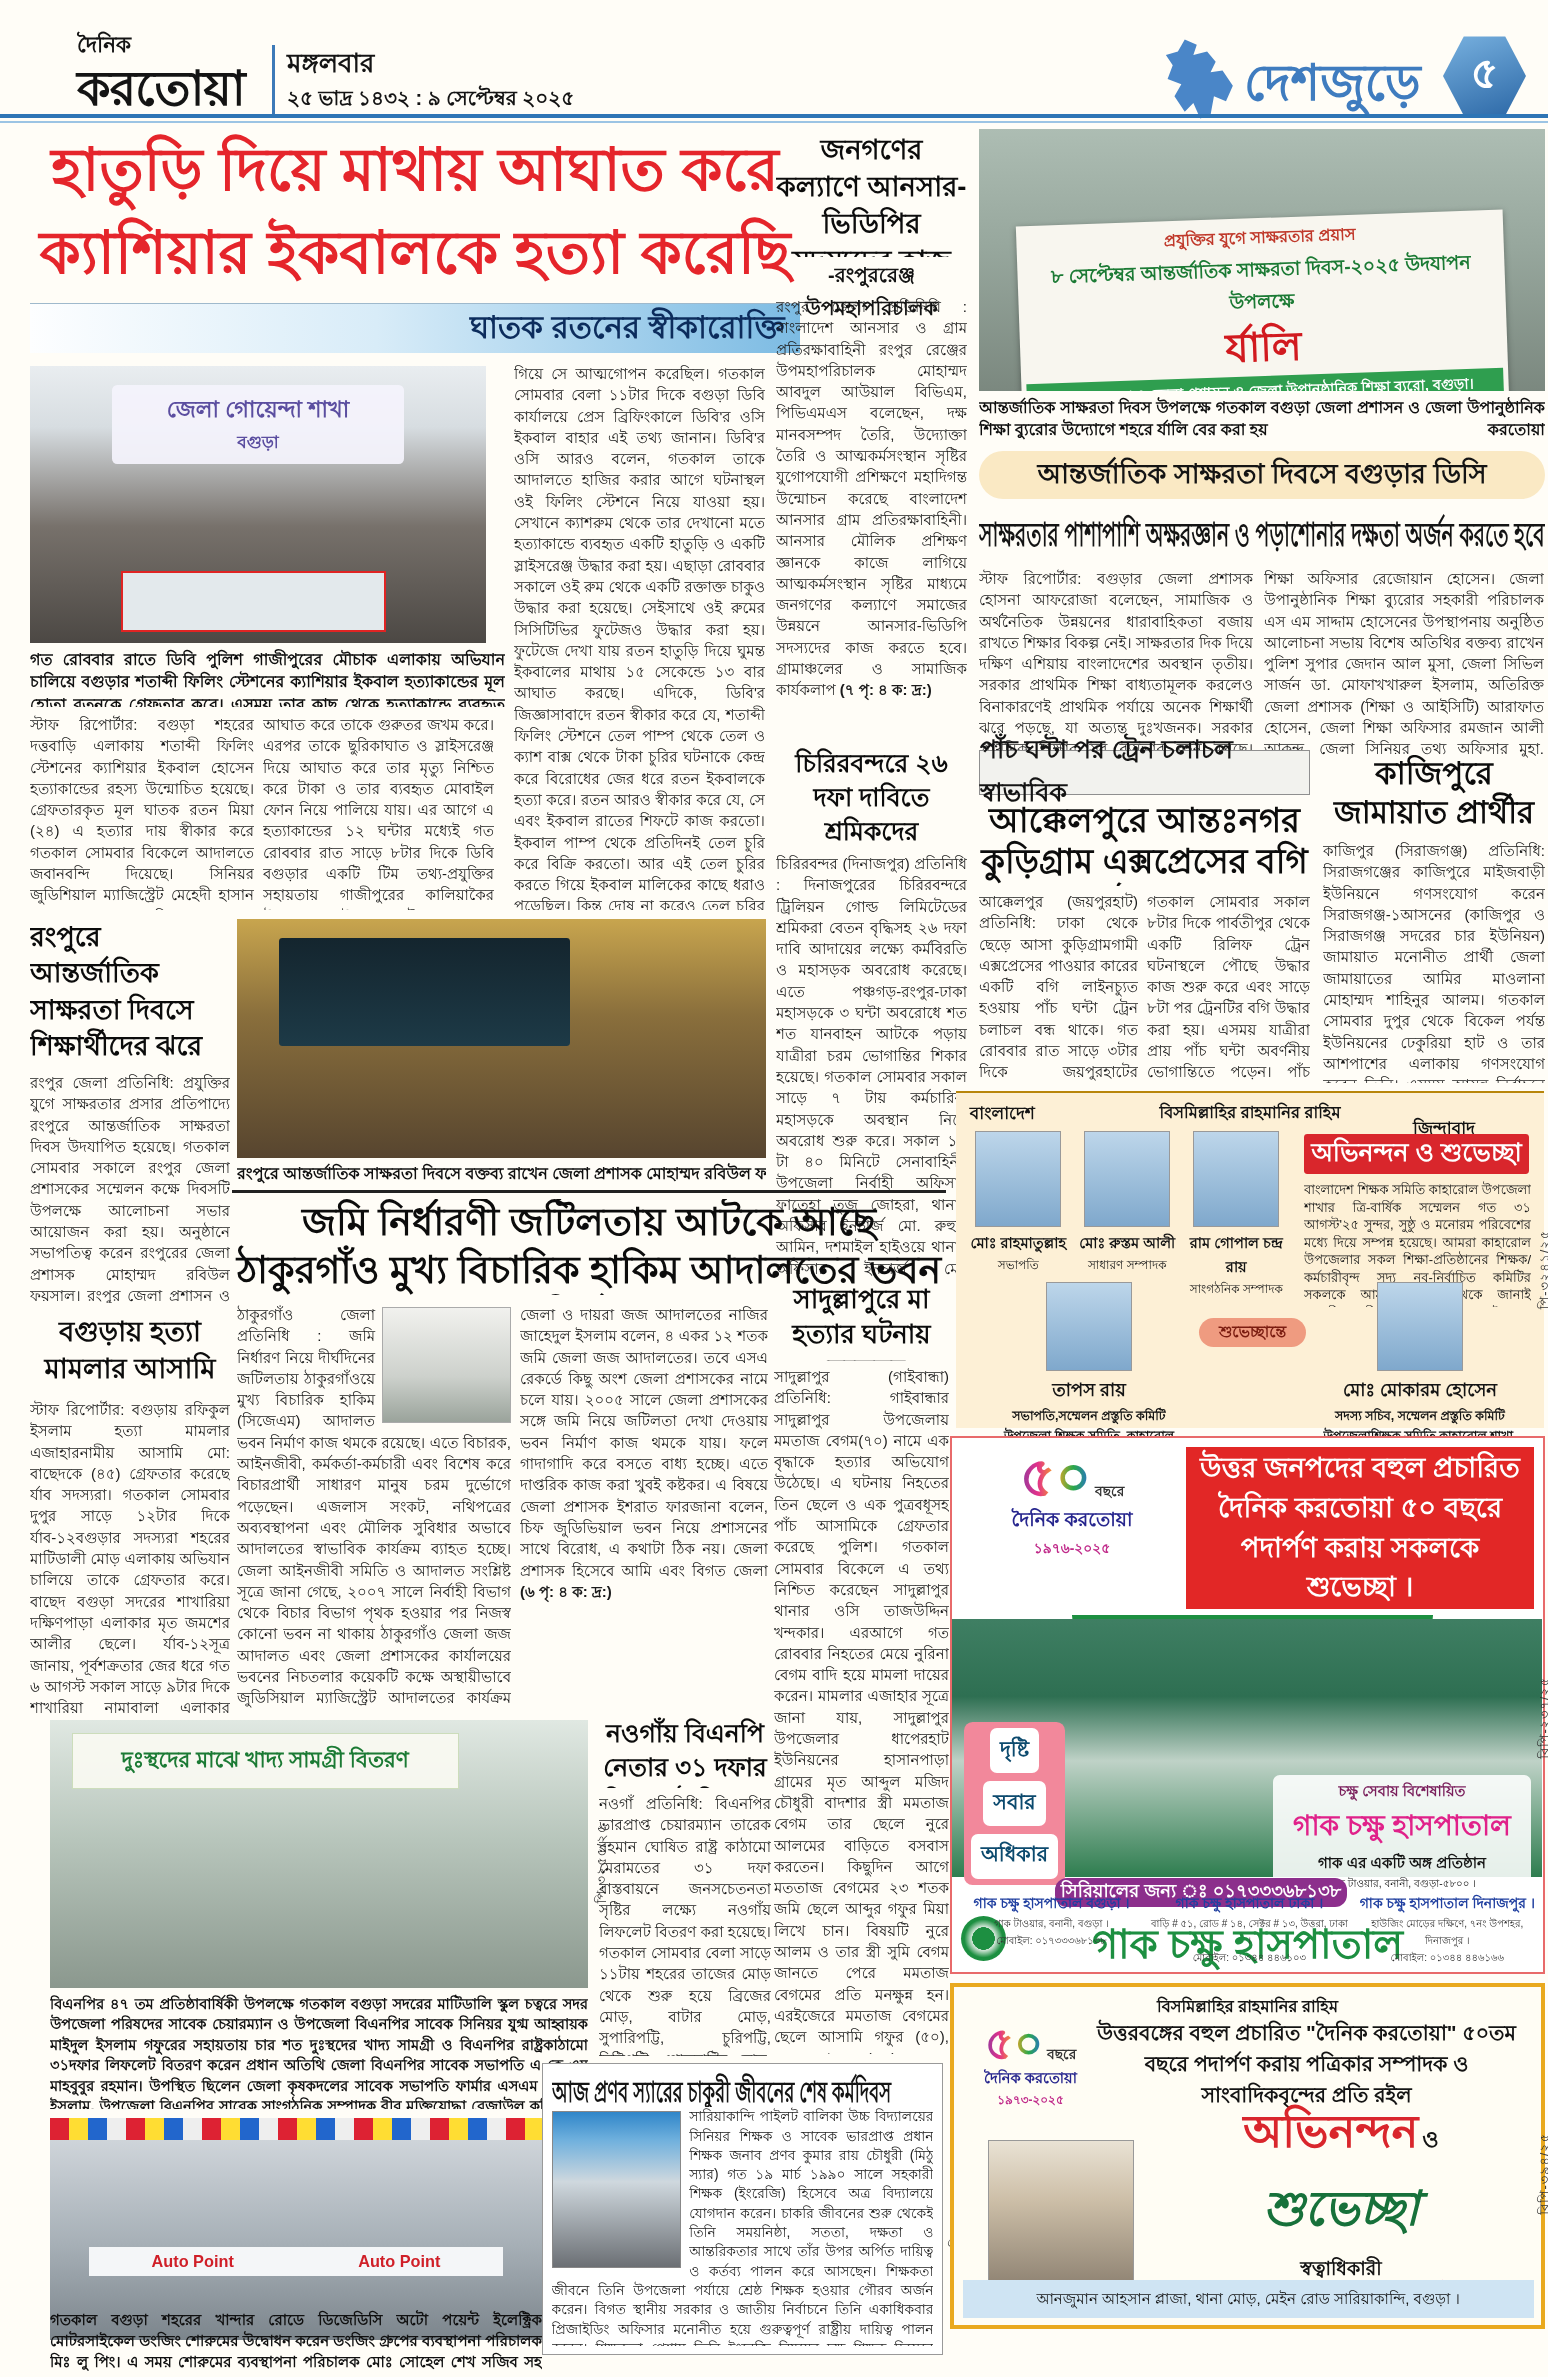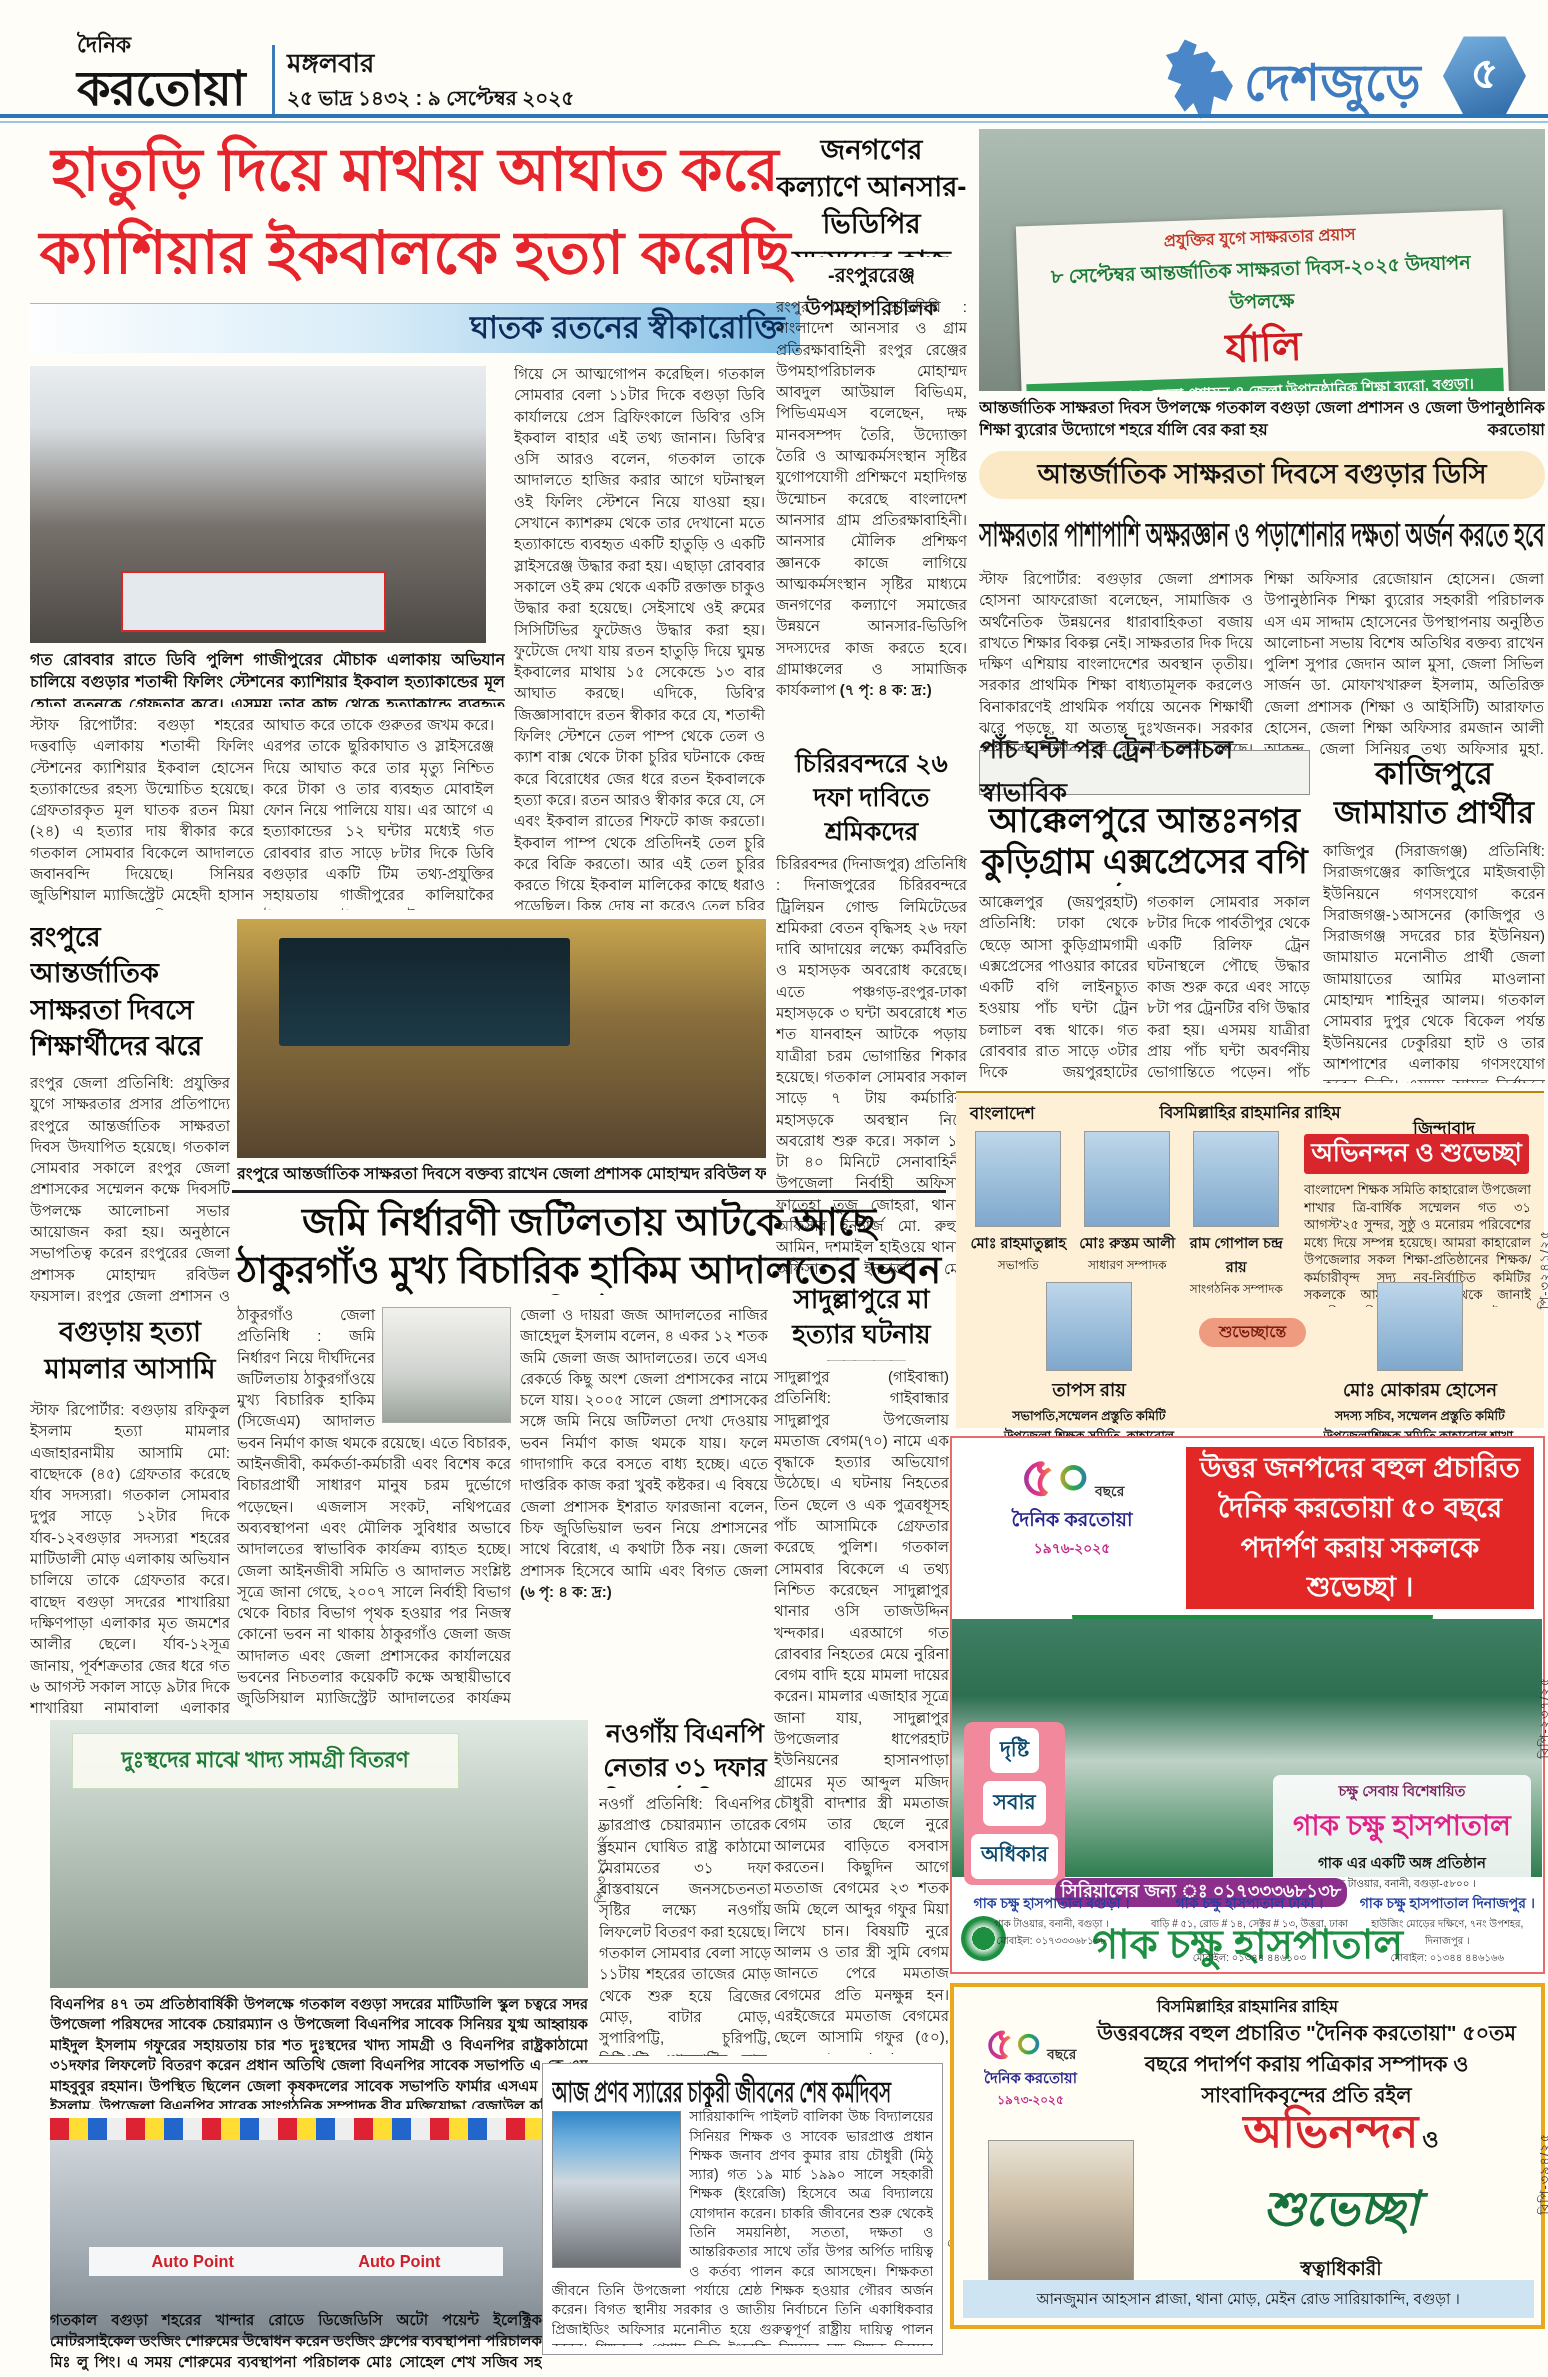--- a/index.html
+++ b/index.html
@@ -78,20 +78,24 @@
   </div>
   <div class="abs blue-rule" style="left:0;top:114px;width:1548px;height:4.3px"></div>
   <div class="abs" style="left:0;top:121px;width:1548px;height:1.7px;background:#9cc4e4"></div>
 
   <div class="abs lead-hl" style="left:30px;top:129px;width:770px;height:170px">হাতুড়ি দিয়ে মাথায় আঘাত করে ক্যাশিয়ার ইকবালকে হত্যা করেছি</div>
   <div class="abs kickerbar" style="left:30px;top:303px;width:770px;height:50px">
     <span>ঘাতক রতনের স্বীকারোক্তি</span>
   </div>
 
   <div class="photo" style="left:30px;top:366px;width:456px;height:277px;background:linear-gradient(180deg,#e9edf0 0%,#d7dde1 22%,#77716b 58%,#4c4844 100%)">
+    <div class="plaque">
+      <div style="font-size:22.4px">জেলা গোয়েন্দা শাখা</div>
+      <div style="font-size:17px">বগুড়া</div>
+    </div>
     <div class="evbox"></div>
   </div>
   <div class="abs cap" style="left:30px;top:649px;width:475px;height:58px">
     <span>গত রোববার রাতে ডিবি পুলিশ গাজীপুরের মৌচাক এলাকায় অভিযান চালিয়ে বগুড়ার শতাব্দী ফিলিং স্টেশনের ক্যাশিয়ার ইকবাল হত্যাকান্ডের মূল হোতা রতনকে গ্রেফতার করে। এসময় তার কাছ থেকে হত্যাকান্ডে ব্যবহৃত স্লাইরেঞ্জ, চাকু ও লুণ্ঠিত মোবাইলফোনসহ ৩৬ হাজার ৫শ' টাকা উদ্ধার করে</span>
     
   </div>
 
   <div class="abs bt" style="left:30px;top:714px;width:224px;height:196px">স্টাফ রিপোর্টার: বগুড়া শহরের দত্তবাড়ি এলাকায় শতাব্দী ফিলিং স্টেশনের ক্যাশিয়ার ইকবাল হোসেন হত্যাকান্ডের রহস্য উন্মোচিত হয়েছে। গ্রেফতারকৃত মূল ঘাতক রতন মিয়া (২৪) এ হত্যার দায় স্বীকার করে গতকাল সোমবার বিকেলে আদালতে জবানবন্দি দিয়েছে। সিনিয়র জুডিশিয়াল ম্যাজিস্ট্রেট মেহেদী হাসান তার দেওয়া জবানবন্দি ১৬৪ ধারায় রেকর্ড করে তাকে কারাগারে প্রেরণ করেছেন। পুলিশ সূত্র জানায়, আসামি রতন স্বীকারোক্তিতে বলেছে, টাকা চুরির অপবাদ দেওয়ায় গত শনিবার দিনগত রাত আড়াইটার দিকে সে ফিলিং স্টেশনের ক্যাশরুমে ঘুমন্ত ইকবালের মাথায় হাতুড়ি দিয়ে এলোপাথারিভাবে</div>
   <div class="abs bt" style="left:263px;top:714px;width:231px;height:196px">আঘাত করে তাকে গুরুতর জখম করে। এরপর তাকে ছুরিকাঘাত ও স্লাইসরেঞ্জ দিয়ে আঘাত করে তার মৃত্যু নিশ্চিত করে টাকা ও তার ব্যবহৃত মোবাইল ফোন নিয়ে পালিয়ে যায়। এর আগে এ হত্যাকান্ডের ১২ ঘন্টার মধ্যেই গত রোববার রাত সাড়ে ৮টার দিকে ডিবি বগুড়ার একটি টিম তথ্য-প্রযুক্তির সহায়তায় গাজীপুরের কালিয়াকৈর উপজেলার মৌচাক বাসস্ট্যান্ড এলাকায় অভিযান চালিয়ে রতনকে গ্রেফতার করে। এসময় তার কাছ থেকে ৩৬ হাজার ৫শ' টাকা, ইকবালের ব্যবহৃত একটি এনড্রোয়েড মোবাইল ফোন উদ্ধার করা হয়। মোবাইল ফোনটি বিক্রির উদ্দেশ্যে সে গাজীপুরে পালিয়ে</div>
   <div class="abs bt" style="left:514px;top:363px;width:251px;height:547px">গিয়ে সে আত্মগোপন করেছিল। গতকাল সোমবার বেলা ১১টার দিকে বগুড়া ডিবি কার্যালয়ে প্রেস ব্রিফিংকালে ডিবি'র ওসি ইকবাল বাহার এই তথ্য জানান। ডিবি'র ওসি আরও বলেন, গতকাল তাকে আদালতে হাজির করার আগে ঘটনাস্থল ওই ফিলিং স্টেশনে নিয়ে যাওয়া হয়। সেখানে ক্যাশরুম থেকে তার দেখানো মতে হত্যাকান্ডে ব্যবহৃত একটি হাতুড়ি ও একটি স্লাইসরেঞ্জ উদ্ধার করা হয়। এছাড়া রোববার সকালে ওই রুম থেকে একটি রক্তাক্ত চাকুও উদ্ধার করা হয়েছে। সেইসাথে ওই রুমের সিসিটিভির ফুটেজও উদ্ধার করা হয়। ফুটেজে দেখা যায় রতন হাতুড়ি দিয়ে ঘুমন্ত ইকবালের মাথায় ১৫ সেকেন্ডে ১৩ বার আঘাত করছে। এদিকে, ডিবি'র জিজ্ঞাসাবাদে রতন স্বীকার করে যে, শতাব্দী ফিলিং স্টেশনে তেল পাম্প থেকে তেল ও ক্যাশ বাক্স থেকে টাকা চুরির ঘটনাকে কেন্দ্র করে বিরোধের জের ধরে রতন ইকবালকে হত্যা করে। রতন আরও স্বীকার করে যে, সে এবং ইকবাল রাতের শিফটে কাজ করতো। ইকবাল পাম্প থেকে প্রতিদিনই তেল চুরি করে বিক্রি করতো। আর এই তেল চুরির করতে গিয়ে ইকবাল মালিকের কাছে ধরাও পড়েছিল। কিন্তু দোষ না করেও তেল চুরির অপবাদ তাকেই দিয়েছিল ইকবাল। মালিক তাকে ভুল বুঝেছিলেন। এ</div>

